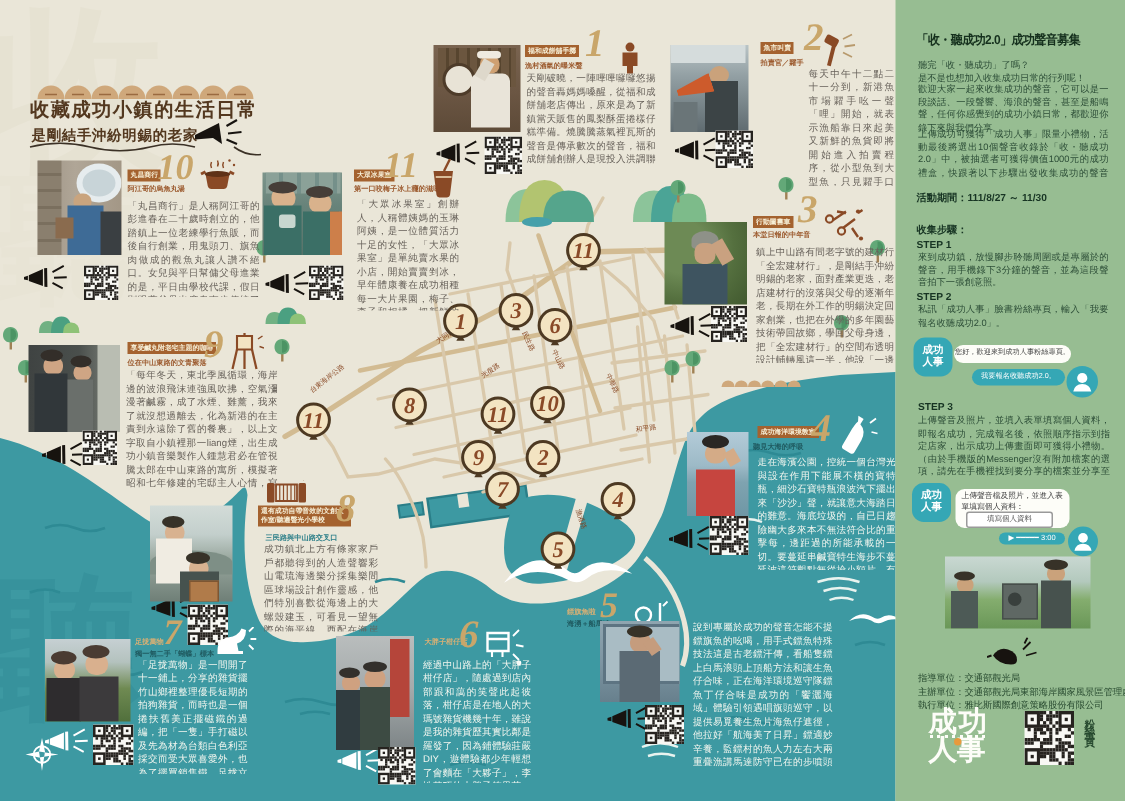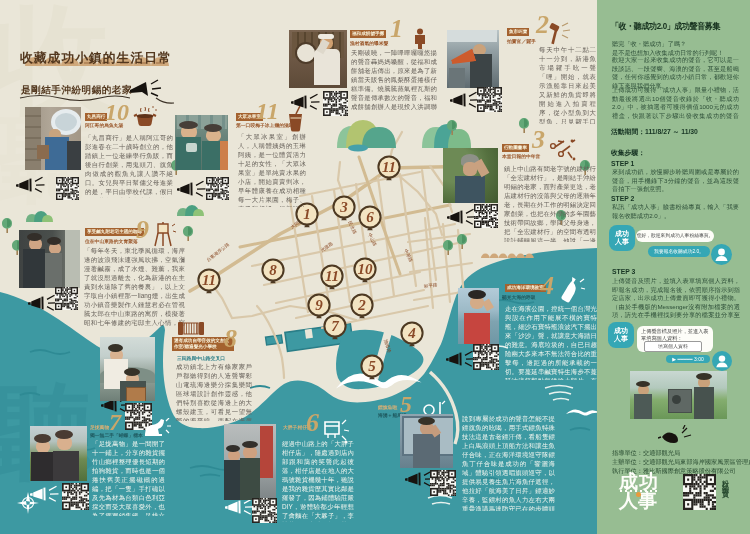--- a/index.html
+++ b/index.html
@@ -374,21 +374,21 @@
   <use href="#pin" x="335" y="326"></use>
         <text x="335" y="331">7</text>
   <use href="#pin" x="412" y="333"></use>
         <text x="412" y="338">4</text>
   <use href="#pin" x="372" y="366"></use>
         <text x="372" y="371">5</text>
 </g>
 </svg>
 
 
-<div class="abs" style="left:20px;top:50px;font-size:12.8px;font-weight:bold;color:#53381f;letter-spacing:1px;white-space:nowrap">收藏成功小鎮的生活日常</div>
+<div class="abs" style="left:20px;top:65px;font-size:12.8px;font-weight:bold;color:#53381f;letter-spacing:1px;white-space:nowrap">收藏成功小鎮的生活日常</div>
 
 <div class="abs" style="left:21px;top:84px;font-size:9.6px;font-weight:bold;color:#53381f;letter-spacing:0.5px;white-space:nowrap">是剛結手沖紛明錫的老家</div>
 
 <div class="photo" style="left:25px;top:107px;width:56px;height:63px;background:
   linear-gradient(90deg,#9c9284 0%,#b0a697 45%,#a39786 100%)">
   <div class="abs" style="left:0;top:0;width:16px;height:63px;background:repeating-linear-gradient(0deg,#8a7f6e 0 9px,#7a6f5e 9px 11px)"></div>
   <div class="abs" style="left:26px;top:2px;width:30px;height:26px;background:#e6ecee;border-radius:50%"></div>
   <div class="abs" style="left:30px;top:6px;width:22px;height:18px;background:#c8d4d8;border-radius:50%"></div>
   <div class="abs" style="left:24px;top:22px;width:12px;height:11px;background:#c9a47e;border-radius:45%"></div>
   <div class="abs" style="left:20px;top:30px;width:24px;height:33px;background:#3e6b96"></div>

